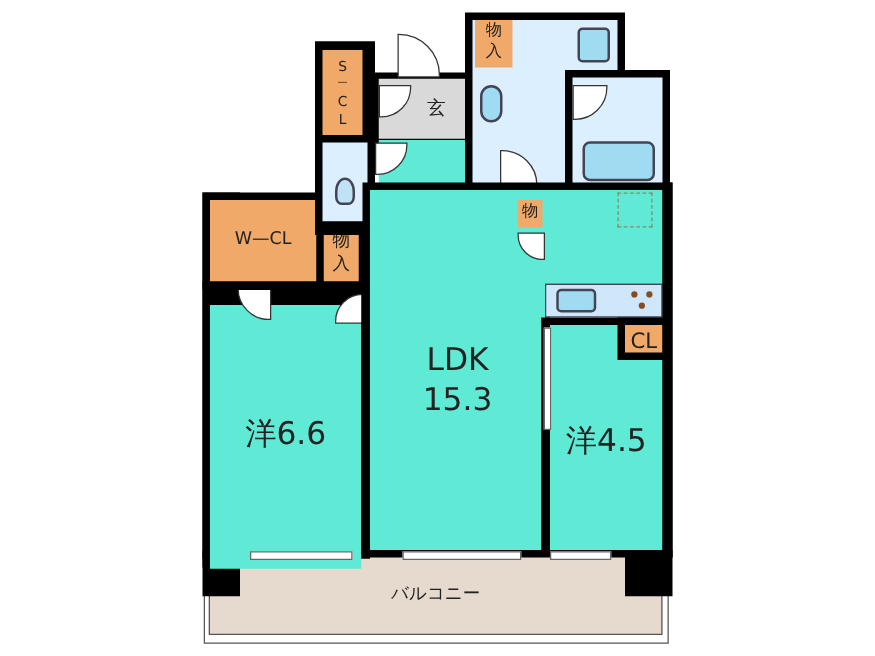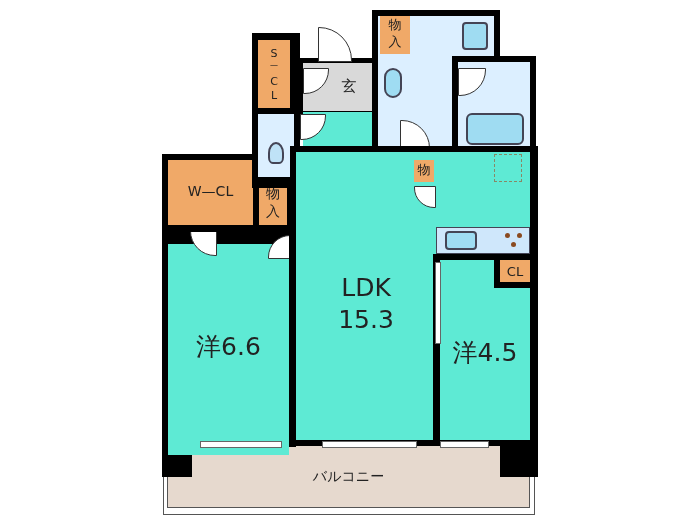--- a/index.html
+++ b/index.html
@@ -16,21 +16,21 @@
   .win{position:absolute;background:#fff;border:1px solid #666;}
   .fixture{position:absolute;background:#9fdcf2;border:2px solid #445;border-radius:4px;box-sizing:border-box;}
 </style>
 </head>
 <body>
 
 <div class="abs wall" style="left:162px;top:154px;width:30px;height:300px;"></div>
 
 <div class="abs" style="left:163px;top:440px;width:372px;height:75px;border:1px solid #555;background:#fff;"></div>
 <div class="abs balc" style="left:167px;top:444px;width:363px;height:64px;border:1px solid #555;">
-  <span class="lbl" style="left:0;right:0;top:24px;font-size:14px;">バルコニー</span>
+  <span class="lbl" style="left:0;right:0;top:24px;font-size:14px;font-family:Liberation Mono, monospace;">バルコニー</span>
 </div>
 <div class="abs wall" style="left:162px;top:440px;width:30px;height:37px;"></div>
 <div class="abs wall" style="left:500px;top:440px;width:38px;height:37px;"></div>
 
 <div class="abs wall" style="left:162px;top:225px;width:134px;height:222px;"></div>
 <div class="abs wood" style="left:168px;top:244px;width:121px;height:211px;">
   <span class="lbl" style="left:0;right:0;top:90px;font-size:25px;">洋6.6</span>
 </div>
 <div class="door" style="left:190px;top:229px;width:25px;height:25px;border-radius:0 0 0 25px;"></div>
 <div class="door" style="left:268px;top:235px;width:22px;height:22px;border-radius:22px 0 0 0;"></div>
@@ -100,21 +100,21 @@
   <span class="abs" style="left:14px;top:1px;width:5px;height:5px;border-radius:50%;background:#8a4a20;"></span>
   <span class="abs" style="left:8px;top:10px;width:5px;height:5px;border-radius:50%;background:#8a4a20;"></span>
 </div>
 
 <div class="abs wood" style="left:440px;top:260px;width:90px;height:180px;">
   <span class="lbl" style="left:0;right:0;top:80px;font-size:25px;">洋4.5</span>
 </div>
 <div class="abs wall" style="left:433px;top:254px;width:7px;height:190px;"></div>
 <div class="abs wall" style="left:494px;top:254px;width:40px;height:34px;"></div>
 <div class="abs orange" style="left:500px;top:260px;width:30px;height:22px;">
-  <span class="lbl" style="left:0;right:0;top:5px;font-size:13px;">CL</span>
+  <span class="lbl" style="left:0;right:0;top:5px;font-size:17px;">CL</span>
 </div>
 <div class="win" style="left:435px;top:262px;width:4px;height:80px;"></div>
 
 <div class="abs wall" style="left:289px;top:229px;width:7px;height:215px;"></div>
 
 <div class="win" style="left:200px;top:441px;width:80px;height:5px;"></div>
 <div class="win" style="left:322px;top:441px;width:93px;height:5px;"></div>
 <div class="win" style="left:440px;top:441px;width:47px;height:5px;"></div>
 
 <div class="abs wall" style="left:530px;top:146px;width:8px;height:300px;"></div>

